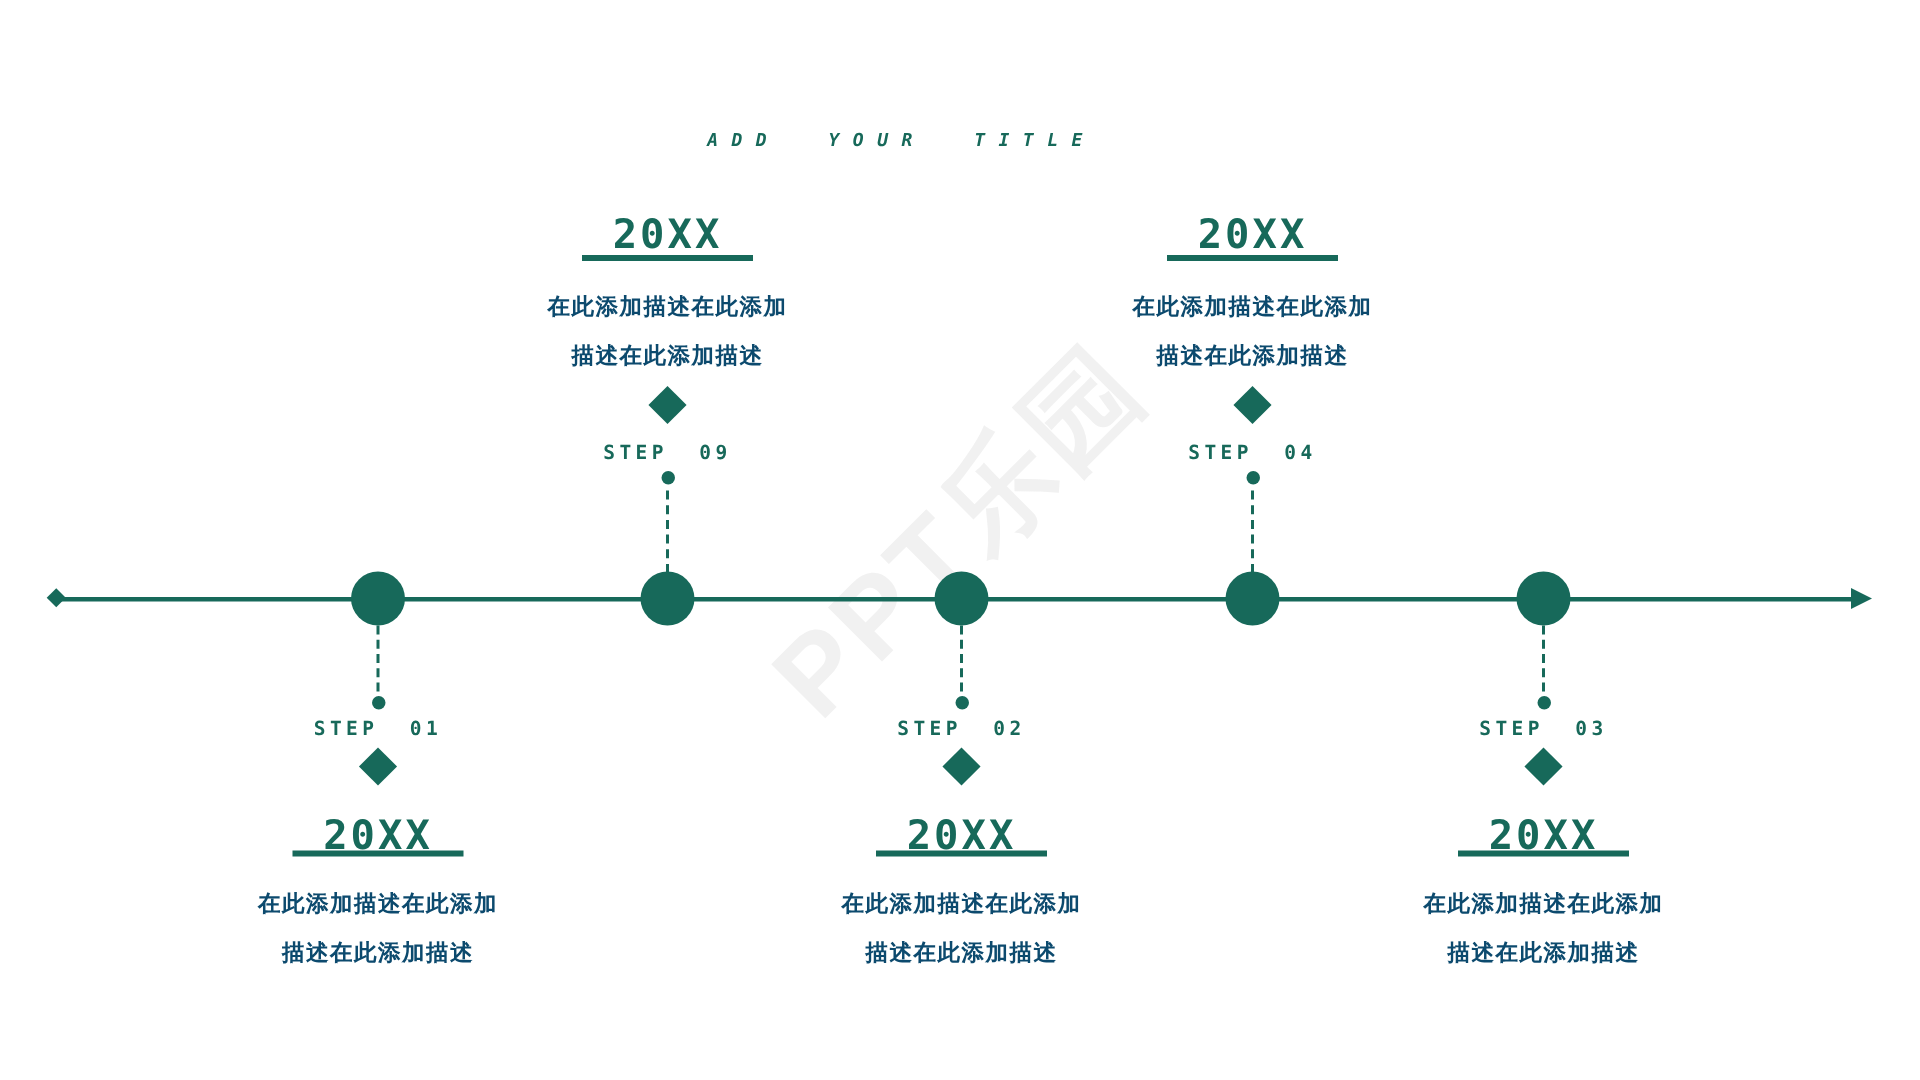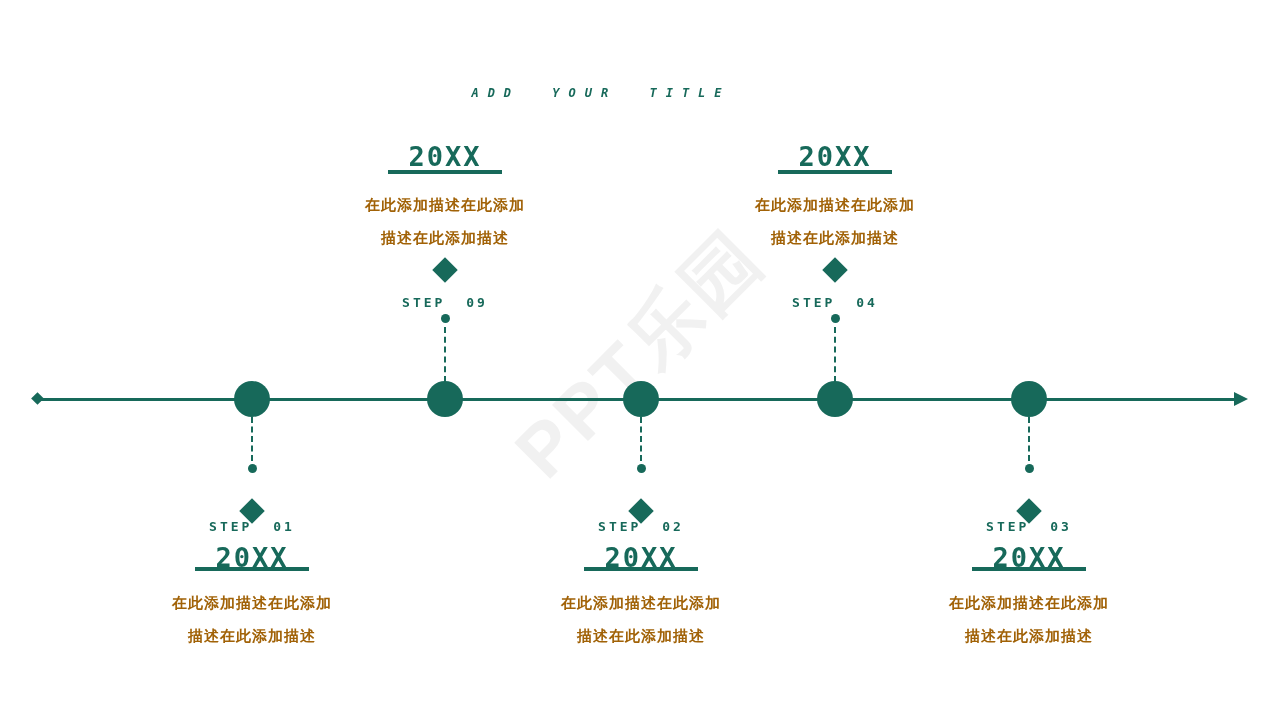--- a/index.html
+++ b/index.html
@@ -38,21 +38,21 @@
   
   .col { position:absolute; top:0; width:230px; height:538px; }
   .c1 { left:137px; } .c2 { left:330px; } .c3 { left:526px; }
   .c4 { left:720px; } .c5 { left:914px; }
 
   .year { position:absolute; left:0; width:100%; text-align:center;
           color:var(--green); font-size:27px; font-weight:bold; letter-spacing:2px;
           font-family:"DejaVu Sans Mono", monospace; }
   .year-line { position:absolute; left:calc(50% - 57px); width:114px; height:4px;
                background:var(--green); }
-  .desc { position:absolute; left:0; width:100%; text-align:center; color:#a16207;
+  .desc { position:absolute; left:0; width:100%; text-align:center; color:#0c4a6e;
           font-size:15px; font-weight:bold; line-height:33px; letter-spacing:1px; }
   .diamond { position:absolute; left:calc(50% - 9px); width:18px; height:18px;
              background:var(--green); transform:rotate(45deg); }
   .step { position:absolute; left:0; width:100%; text-align:center;
           color:var(--green); font-size:13px; font-weight:bold; letter-spacing:3px;
           word-spacing:10px; font-family:"DejaVu Sans Mono", monospace; }
   .dot { position:absolute; left:calc(50% - 4.5px); width:9px; height:9px;
          border-radius:50%; background:var(--green); }
   .vdash { position:absolute; left:calc(50% - 1px); width:0; height:55px;
            border-left:2px dashed var(--green); }
@@ -62,21 +62,21 @@
   .top .year-line { top:170px; }
   .top .desc      { top:188px; }
   .top .diamond   { top:261px; }
   .top .step      { top:295px; }
   .top .dot       { top:314px; }
   .top .vdash     { top:327px; height:55px; }
 
   
   .bottom .vdash     { top:417px; height:44px; }
   .bottom .dot       { top:464px; }
-  .bottom .step      { top:479px;margin-top:40px; }
+  .bottom .step      { top:479px; }
   .bottom .diamond   { top:502px; }
   .bottom .year      { top:542px; }
   .bottom .year-line { top:567px; }
   .bottom .desc      { top:586px; }
 </style>
 </head>
 <body>
 
 <div class="slide" style="--green:#17695a">
 

